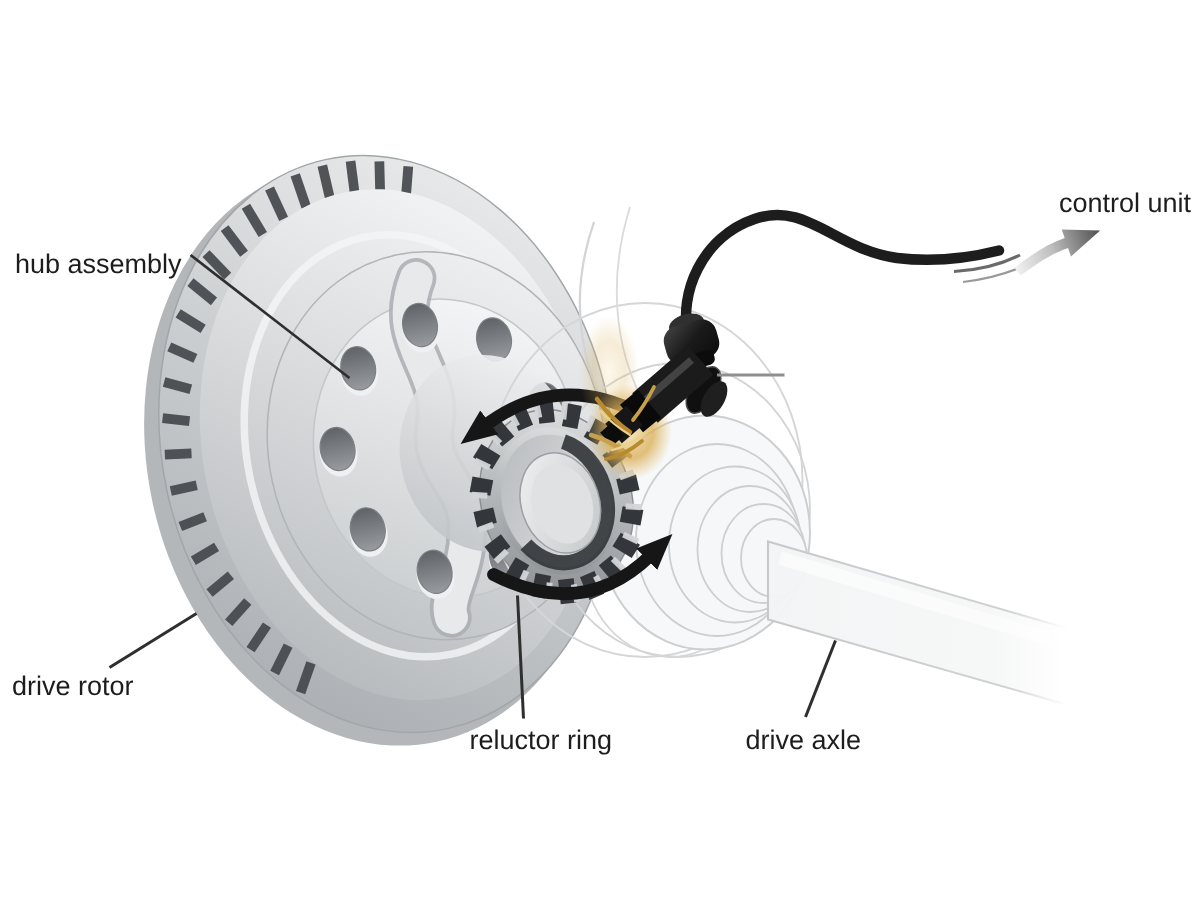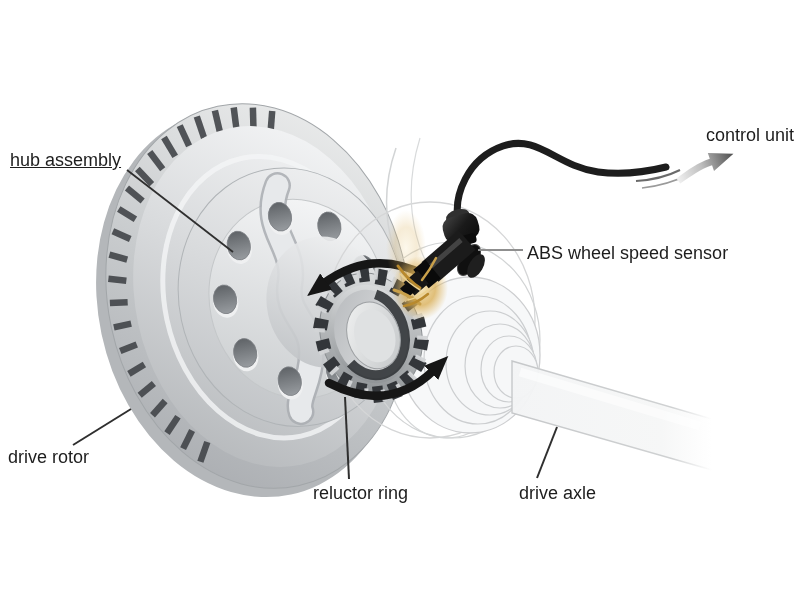--- a/index.html
+++ b/index.html
@@ -1,25 +1,25 @@
 <!DOCTYPE html>
 <html><head>
 <meta charset="utf-8">
 <style>
   html,body{margin:0;padding:0;background:#fff;}
   .stage{position:relative;width:800px;height:600px;background:#ffffff;overflow:hidden;
          font-family:"Liberation Sans", sans-serif;}
   .stage svg{position:absolute;left:0;top:0;}
   .lbl{position:absolute;font-size:18px;line-height:18px;color:#1d1d1d;white-space:nowrap;}
-  .lbl-hub{left:10px;top:151px;text-decoration:underline;}
+  .lbl-hub{left:10px;top:167px;}
   .lbl-control{left:706px;top:126px;}
   .lbl-abs{left:527px;top:244px;}
   .lbl-brake{left:8px;top:448px;}
   .lbl-reluctor{left:313px;top:484px;}
-  .lbl-drive{left:497px;top:484px;margin-left:22px;}
+  .lbl-drive{left:497px;top:484px;}
 </style>
 </head>
 <body>
 
 <div class="stage">
 
 <svg width="800" height="600" viewBox="0 0 800 600">
   <defs>
     <linearGradient id="gradRim" x1="0.8" y1="0" x2="0.2" y2="1">
       <stop offset="0" stop-color="#eceded"></stop>
@@ -260,18 +260,17 @@
 
   <line x1="127" y1="170" x2="233" y2="252" stroke="#2f2f2f" stroke-width="1.8"></line>
   <line x1="73" y1="445" x2="131" y2="409" stroke="#2f2f2f" stroke-width="2"></line>
   <line x1="349" y1="479" x2="345" y2="397" stroke="#2f2f2f" stroke-width="2"></line>
   <line x1="537" y1="478" x2="557" y2="427" stroke="#2f2f2f" stroke-width="2"></line>
   <line x1="478" y1="250" x2="523" y2="250" stroke="#8f8f8f" stroke-width="2"></line>
 </svg>
 
 <div class="lbl lbl-hub">hub assembly</div>
 <div class="lbl lbl-control">control unit</div>
-<div class="lbl lbl-abs">ABS wheel speed sensor</div>
 <div class="lbl lbl-brake">drive rotor</div>
 <div class="lbl lbl-reluctor">reluctor ring</div>
 <div class="lbl lbl-drive">drive axle</div>
 
 </div>
 
 </body></html>

